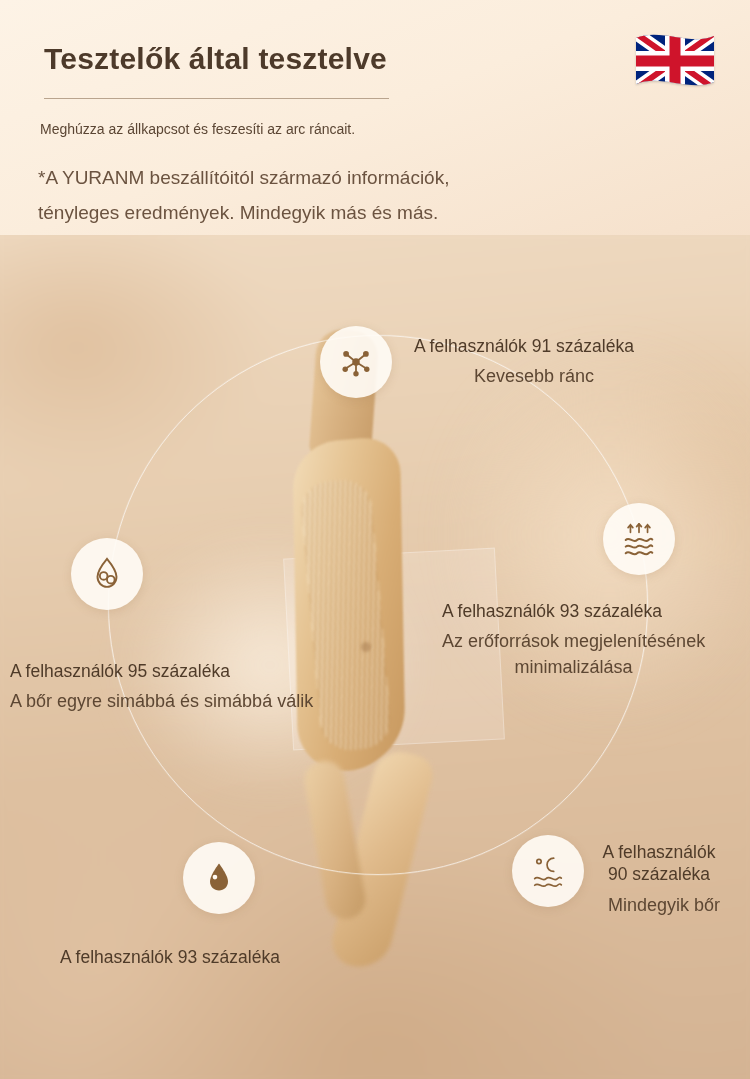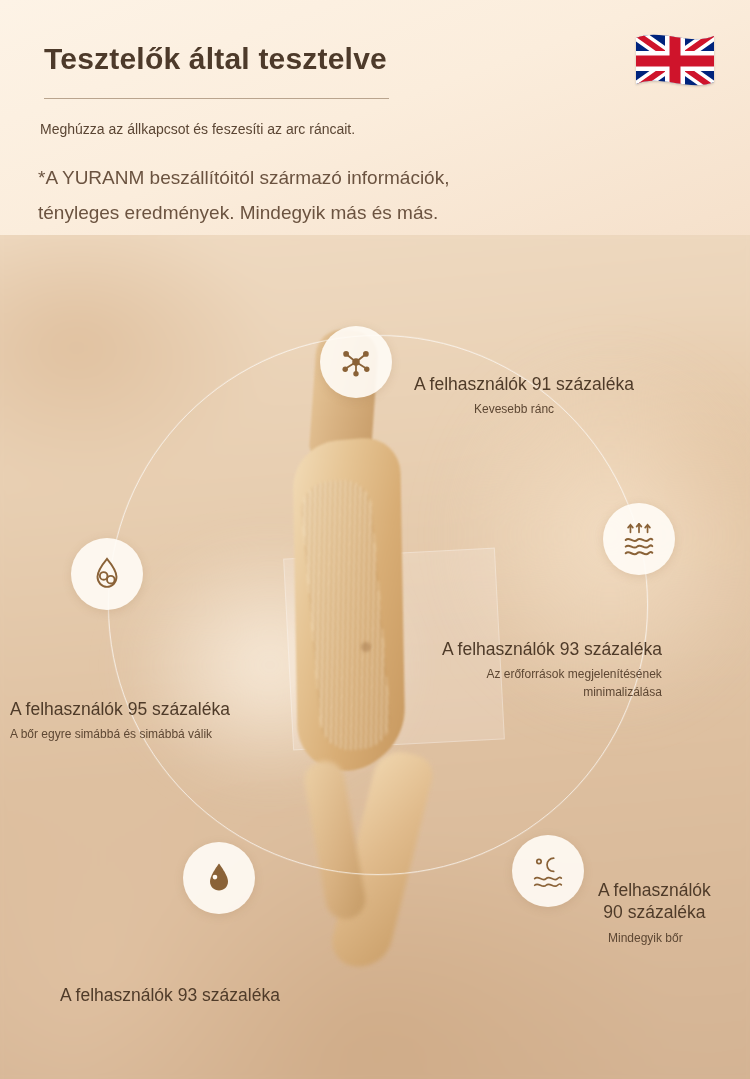--- a/index.html
+++ b/index.html
@@ -200,26 +200,26 @@
   .stat {
     position: absolute;
   }
   .stat .head {
     font-size: 17.5px;
     color: #4f3b29;
     white-space: nowrap;
     line-height: 1.28;
   }
   .stat .sub {
-    font-size: 12px;
+    font-size: 18px;
     color: #5d4733;
     line-height: 1.45;
     margin-top: 6px;
   }
-  .stat.left { text-align: left; margin-top: 38px; }
+  .stat.left { text-align: left; }
 
   
   #b1 { left: 320px; top: 326px; }
   #s1 { left: 414px; top: 335px; }
   #b2 { left: 603px; top: 503px; }
   #s2 { left: 442px; top: 600px; }
   #b3 { left: 71px; top: 538px; }
   #s3 { left: 10px; top: 660px; }
   #b4 { left: 183px; top: 842px; }
   #s4 { left: 60px; top: 946px; }
@@ -306,21 +306,21 @@
       </g>
       <g stroke="#8a6237" stroke-width="2.1" fill="none" stroke-linecap="round">
         <path d="M6,21 C10,17 14,25 18,21 C22,17 26,25 30,21 C32,19 33,19.5 34,20.5"></path>
         <path d="M6,28 C10,24 14,32 18,28 C22,24 26,32 30,28 C32,26 33,26.5 34,27.5"></path>
         <path d="M6,35 C10,31 14,39 18,35 C22,31 26,39 30,35 C32,33 33,33.5 34,34.5"></path>
       </g>
     </svg>
   </div>
   <div class="stat left" id="s2">
     <div class="head">A felhasználók 93 százaléka</div>
-    <div class="sub" style="white-space: pre-line; text-align:right;">Az erőforrások megjelenítésének
+    <div class="sub" style="white-space: pre-line; text-align:center;">Az erőforrások megjelenítésének
 minimalizálása</div>
   </div>
 
   <div class="badge" id="b3">
     <svg viewBox="0 0 40 40" width="38" height="38">
       <g fill="none" stroke="#8a6237" stroke-width="2">
         <path d="M20,4 C20,4 30,16 30,23 C30,29 25.5,33.5 20,33.5 C14.5,33.5 10,29 10,23 C10,16 20,4 20,4 Z"></path>
         <circle cx="16.5" cy="22" r="4"></circle>
         <circle cx="24" cy="26" r="4"></circle>
       </g>

